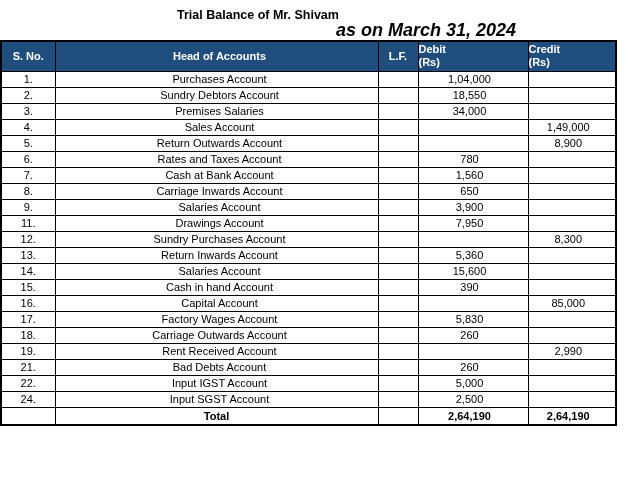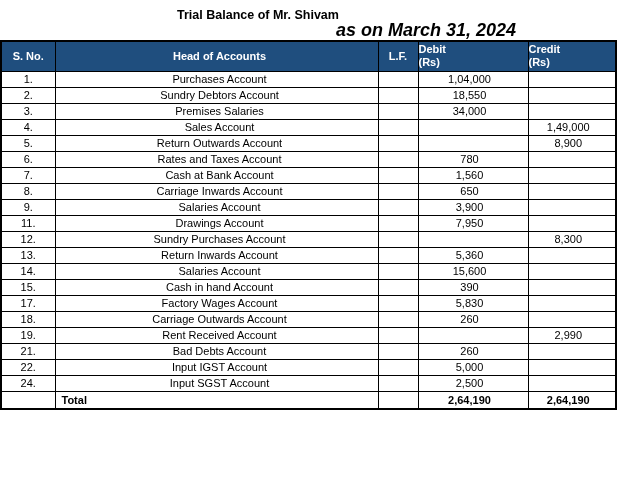--- a/index.html
+++ b/index.html
@@ -61,21 +61,21 @@
   th.h-money { text-align: left; line-height: 13px; }
   th.h-money span { display: block; }
 
   tbody td { height: 15px; line-height: 15px; vertical-align: middle; }
   td.d-sno   { text-align: center; }
   td.d-head  { text-align: center; padding-left: 6px; }
   td.d-lf    { }
   td.d-debit, td.d-credit { text-align: center; padding-right: 7px; }
 
   tr.total-row td { font-weight: bold; height: 16px; line-height: 16px; }
-  tr.total-row td.d-head { text-align: left; padding-right: 6px; }
+  tr.total-row td.d-head { text-align: center; padding-right: 6px; }
 </style>
 </head>
 <body>
 
 <div class="page">
   <div class="title">Trial Balance of Mr. Shivam</div>
   <div class="subtitle">as on March 31, 2024</div>
 
   <table class="tb">
     <colgroup>
@@ -193,20 +193,27 @@
           <td class="d-credit"></td>
         </tr>
         <tr>
           <td class="d-sno">15.</td>
           <td class="d-head">Cash in hand Account</td>
           <td class="d-lf"></td>
           <td class="d-debit">390</td>
           <td class="d-credit"></td>
         </tr>
         <tr>
+          <td class="d-sno">16.</td>
+          <td class="d-head">Capital Account</td>
+          <td class="d-lf"></td>
+          <td class="d-debit"></td>
+          <td class="d-credit">85,000</td>
+        </tr>
+        <tr>
           <td class="d-sno">17.</td>
           <td class="d-head">Factory Wages Account</td>
           <td class="d-lf"></td>
           <td class="d-debit">5,830</td>
           <td class="d-credit"></td>
         </tr>
         <tr>
           <td class="d-sno">18.</td>
           <td class="d-head">Carriage Outwards Account</td>
           <td class="d-lf"></td>

